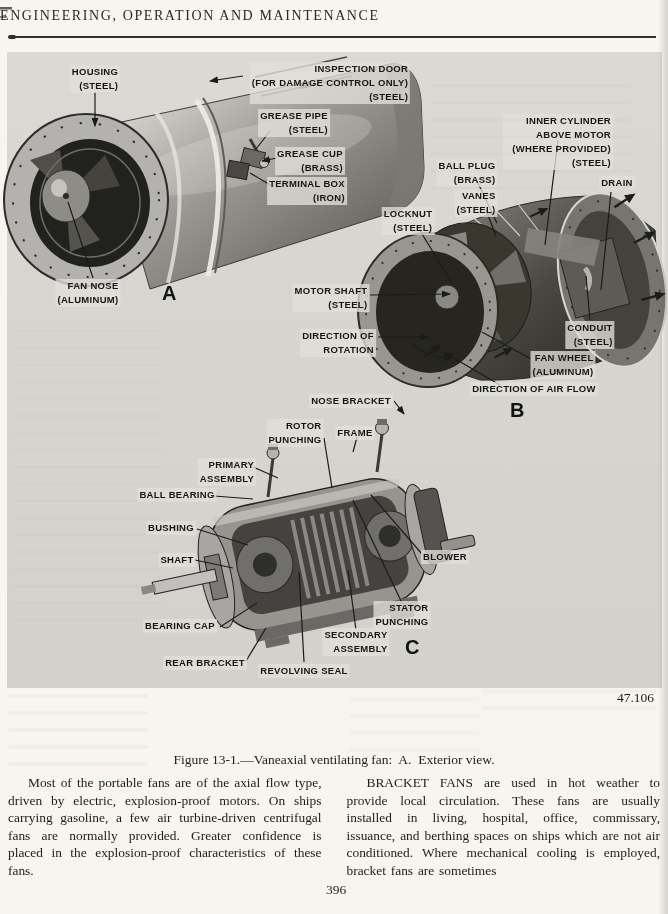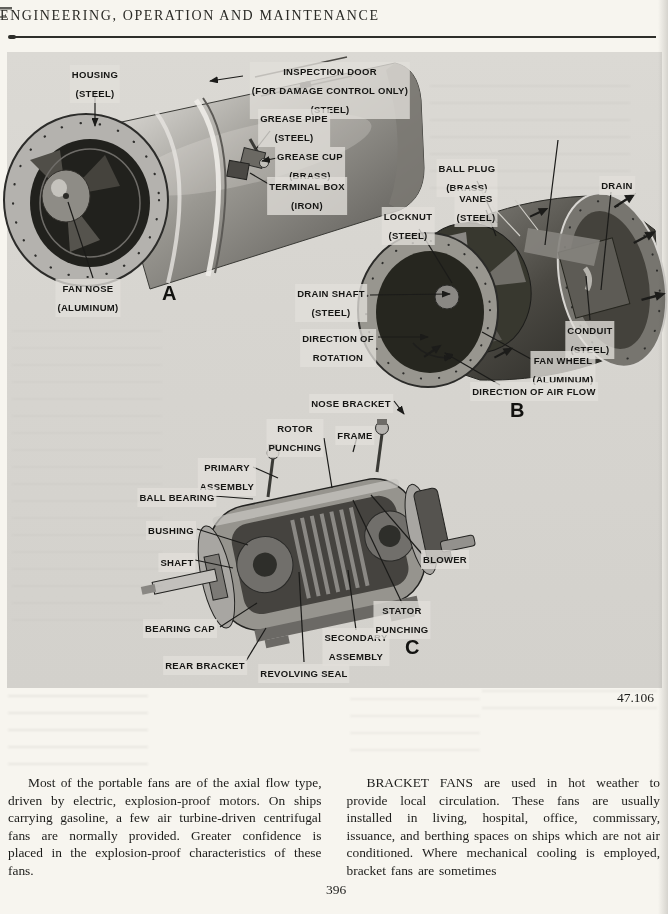--- a/index.html
+++ b/index.html
@@ -7,22 +7,22 @@
         font-family:"Liberation Serif",serif;color:#1c1c1a;}
   .page::after{content:"";position:absolute;right:0;top:0;width:10px;height:914px;
         background:linear-gradient(to right,rgba(0,0,0,0),rgba(60,58,54,.18));pointer-events:none;}
   .header{position:absolute;left:0;top:8px;width:668px;text-align:left;
         font-size:14px;letter-spacing:1.6px;color:#2a2a26;}
   .rule{position:absolute;left:10px;top:36px;width:646px;height:2px;background:#2e2e2a;}
   .rule-blob{position:absolute;left:8px;top:35px;width:8px;height:4px;background:#2e2e2a;border-radius:2px;}
   .photo{position:absolute;left:7px;top:52px;width:655px;height:636px;
         background:linear-gradient(180deg,#dbd9d4 0%,#d7d5d0 40%,#d3d1cc 100%);}
   .illus{position:absolute;left:0;top:0;}
-  .lbl{position:absolute;transform:translateX(-50%);text-align:center;white-space:pre-line;
-        font-family:"Liberation Sans",sans-serif;font-weight:bold;font-size:9.5px;line-height:19px;
+  .lbl{position:absolute;transform:translateX(-50%);text-align:right;white-space:pre-line;
+        font-family:"Liberation Sans",sans-serif;font-weight:bold;font-size:9.5px;line-height:14px;
         letter-spacing:.3px;color:#151513;background:rgba(225,223,218,.78);padding:0 2px;}
   .vletter{position:absolute;font-family:"Liberation Sans",sans-serif;font-weight:bold;
         font-size:20px;line-height:20px;color:#121210;}
   .photo-ref{position:absolute;right:14px;top:690px;font-size:13.5px;color:#1c1c1a;}
   .caption{position:absolute;left:0;top:717px;width:668px;text-align:center;
         font-size:13.5px;line-height:17px;white-space:pre-wrap;}
   .cols{position:absolute;left:8px;top:774px;width:652px;display:flex;gap:25px;}
   .col{width:321px;font-size:13.4px;line-height:17.6px;text-align:justify;text-indent:20px;
         word-spacing:1.5px;margin:0;}
   .pageno{position:absolute;left:326px;top:882px;font-size:13.5px;}
@@ -213,28 +213,30 @@
   <div class="lbl" style="left:294px;top:109px">GREASE PIPE
 (STEEL)</div>
   <div class="lbl" style="left:310px;top:147px">GREASE CUP
 (BRASS)</div>
   <div class="lbl" style="left:307px;top:177px">TERMINAL BOX
 (IRON)</div>
   <div class="lbl" style="left:88px;top:279px">FAN NOSE
 (ALUMINUM)</div>
   <div class="vletter" style="left:162px;top:283px">A</div>
 
+  <div class="lbl" style="left:558px;top:114px">INNER CYLINDER ABOVE MOTOR
+(WHERE PROVIDED) (STEEL)</div>
   <div class="lbl" style="left:467px;top:159px">BALL PLUG
 (BRASS)</div>
   <div class="lbl" style="left:476px;top:189px">VANES
 (STEEL)</div>
   <div class="lbl" style="left:617px;top:176px">DRAIN</div>
   <div class="lbl" style="left:408px;top:207px">LOCKNUT
 (STEEL)</div>
-  <div class="lbl" style="left:331px;top:284px">DRAIN SHAFT
+  <div class="lbl" style="left:331px;top:284px">MOTOR SHAFT
 (STEEL)</div>
   <div class="lbl" style="left:338px;top:329px">DIRECTION OF
 ROTATION</div>
   <div class="lbl" style="left:590px;top:321px">CONDUIT
 (STEEL)</div>
   <div class="lbl" style="left:563px;top:351px">FAN WHEEL
 (ALUMINUM)</div>
   <div class="lbl" style="left:534px;top:382px">DIRECTION OF AIR FLOW</div>
   <div class="vletter" style="left:510px;top:400px">B</div>
 
@@ -259,20 +261,21 @@
 
   <div class="ghost" style="left:8px;top:695px;width:140px;height:72px;opacity:.16"></div>
   <div class="ghost" style="left:350px;top:698px;width:130px;height:66px;opacity:.12"></div>
   <div class="ghost" style="left:482px;top:690px;width:175px;height:30px;opacity:.13"></div>
   <div class="ghost" style="left:430px;top:85px;width:200px;height:110px;opacity:.07"></div>
   <div class="ghost" style="left:12px;top:330px;width:150px;height:300px;opacity:.06"></div>
 
   <div class="photo-ref">47.106</div>
 
   <div class="caption">
+    <div>Figure 13-1.—Vaneaxial ventilating fan:  A.  Exterior view.</div>
   </div>
 
   <div class="cols">
     <p class="col">Most of the portable fans are of the axial flow type, driven by electric, explosion-proof motors. On ships carrying gasoline, a few air turbine-driven centrifugal fans are normally provided. Greater confidence is placed in the explosion-proof characteristics of these fans.</p>
     <p class="col">BRACKET FANS are used in hot weather to provide local circulation. These fans are usually installed in living, hospital, office, commissary, issuance, and berthing spaces on ships which are not air conditioned. Where mechanical cooling is employed, bracket fans are sometimes</p>
   </div>
 
   <div class="pageno">396</div>
 </div>
 

